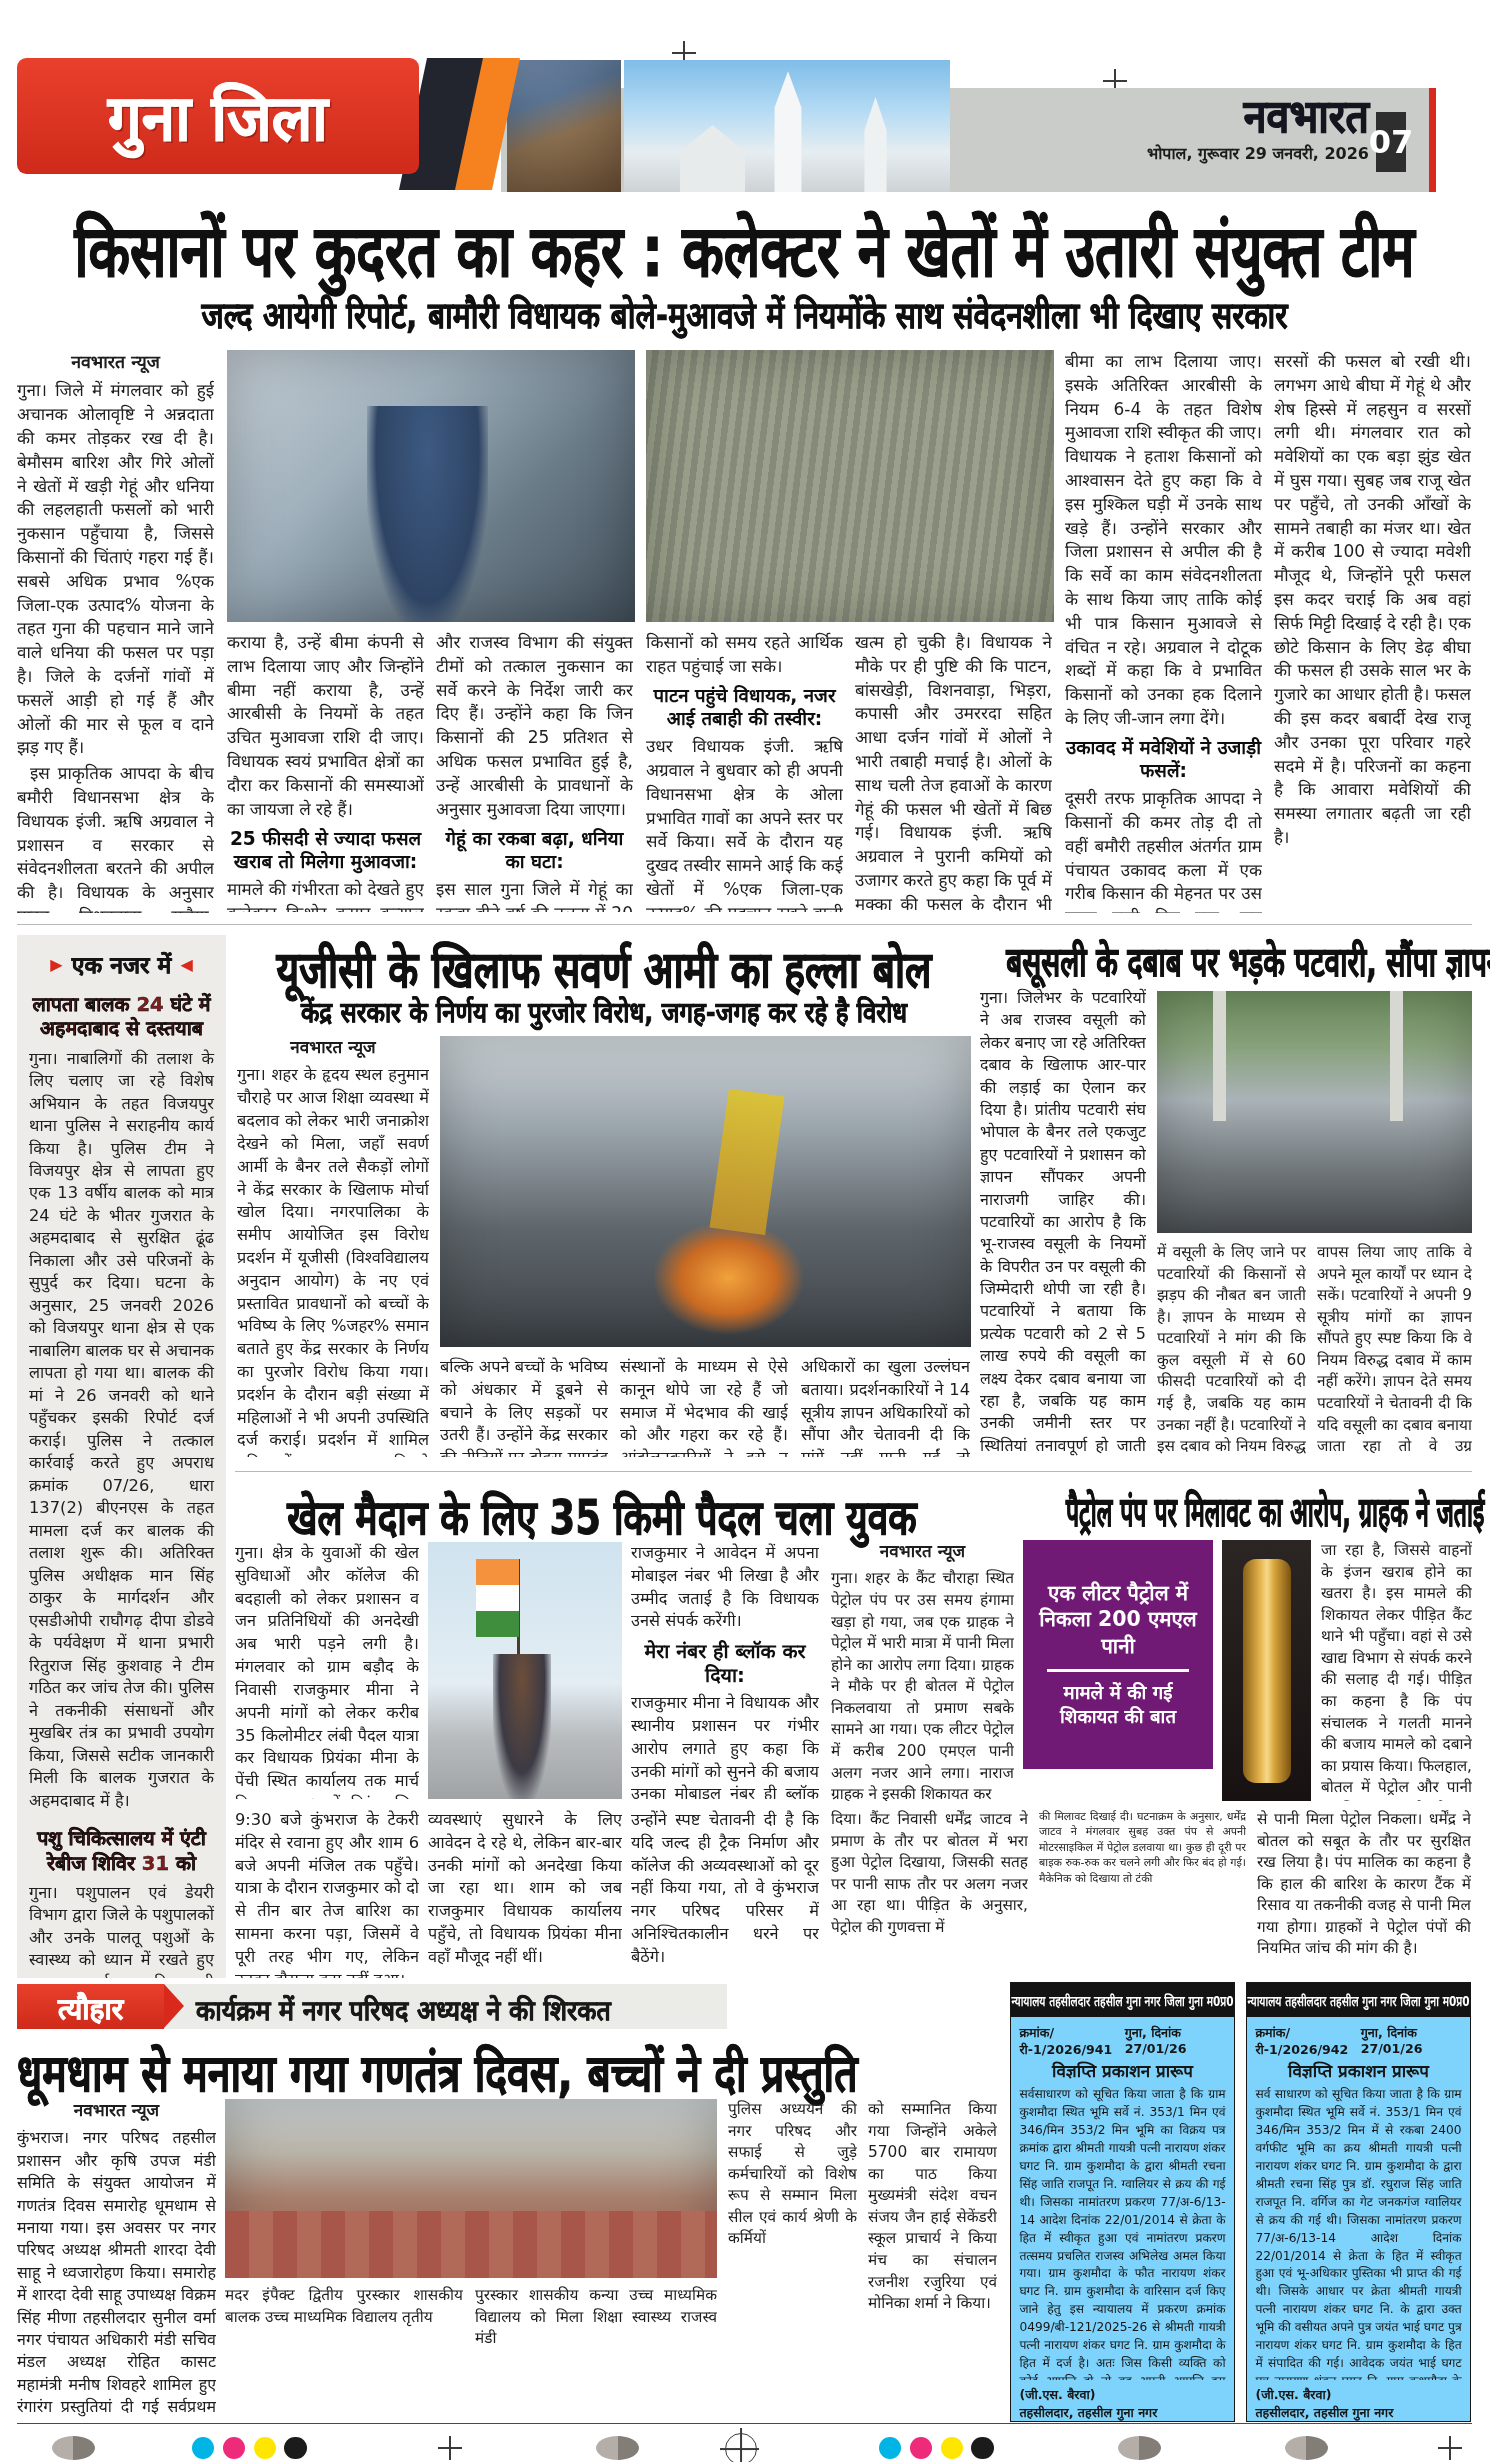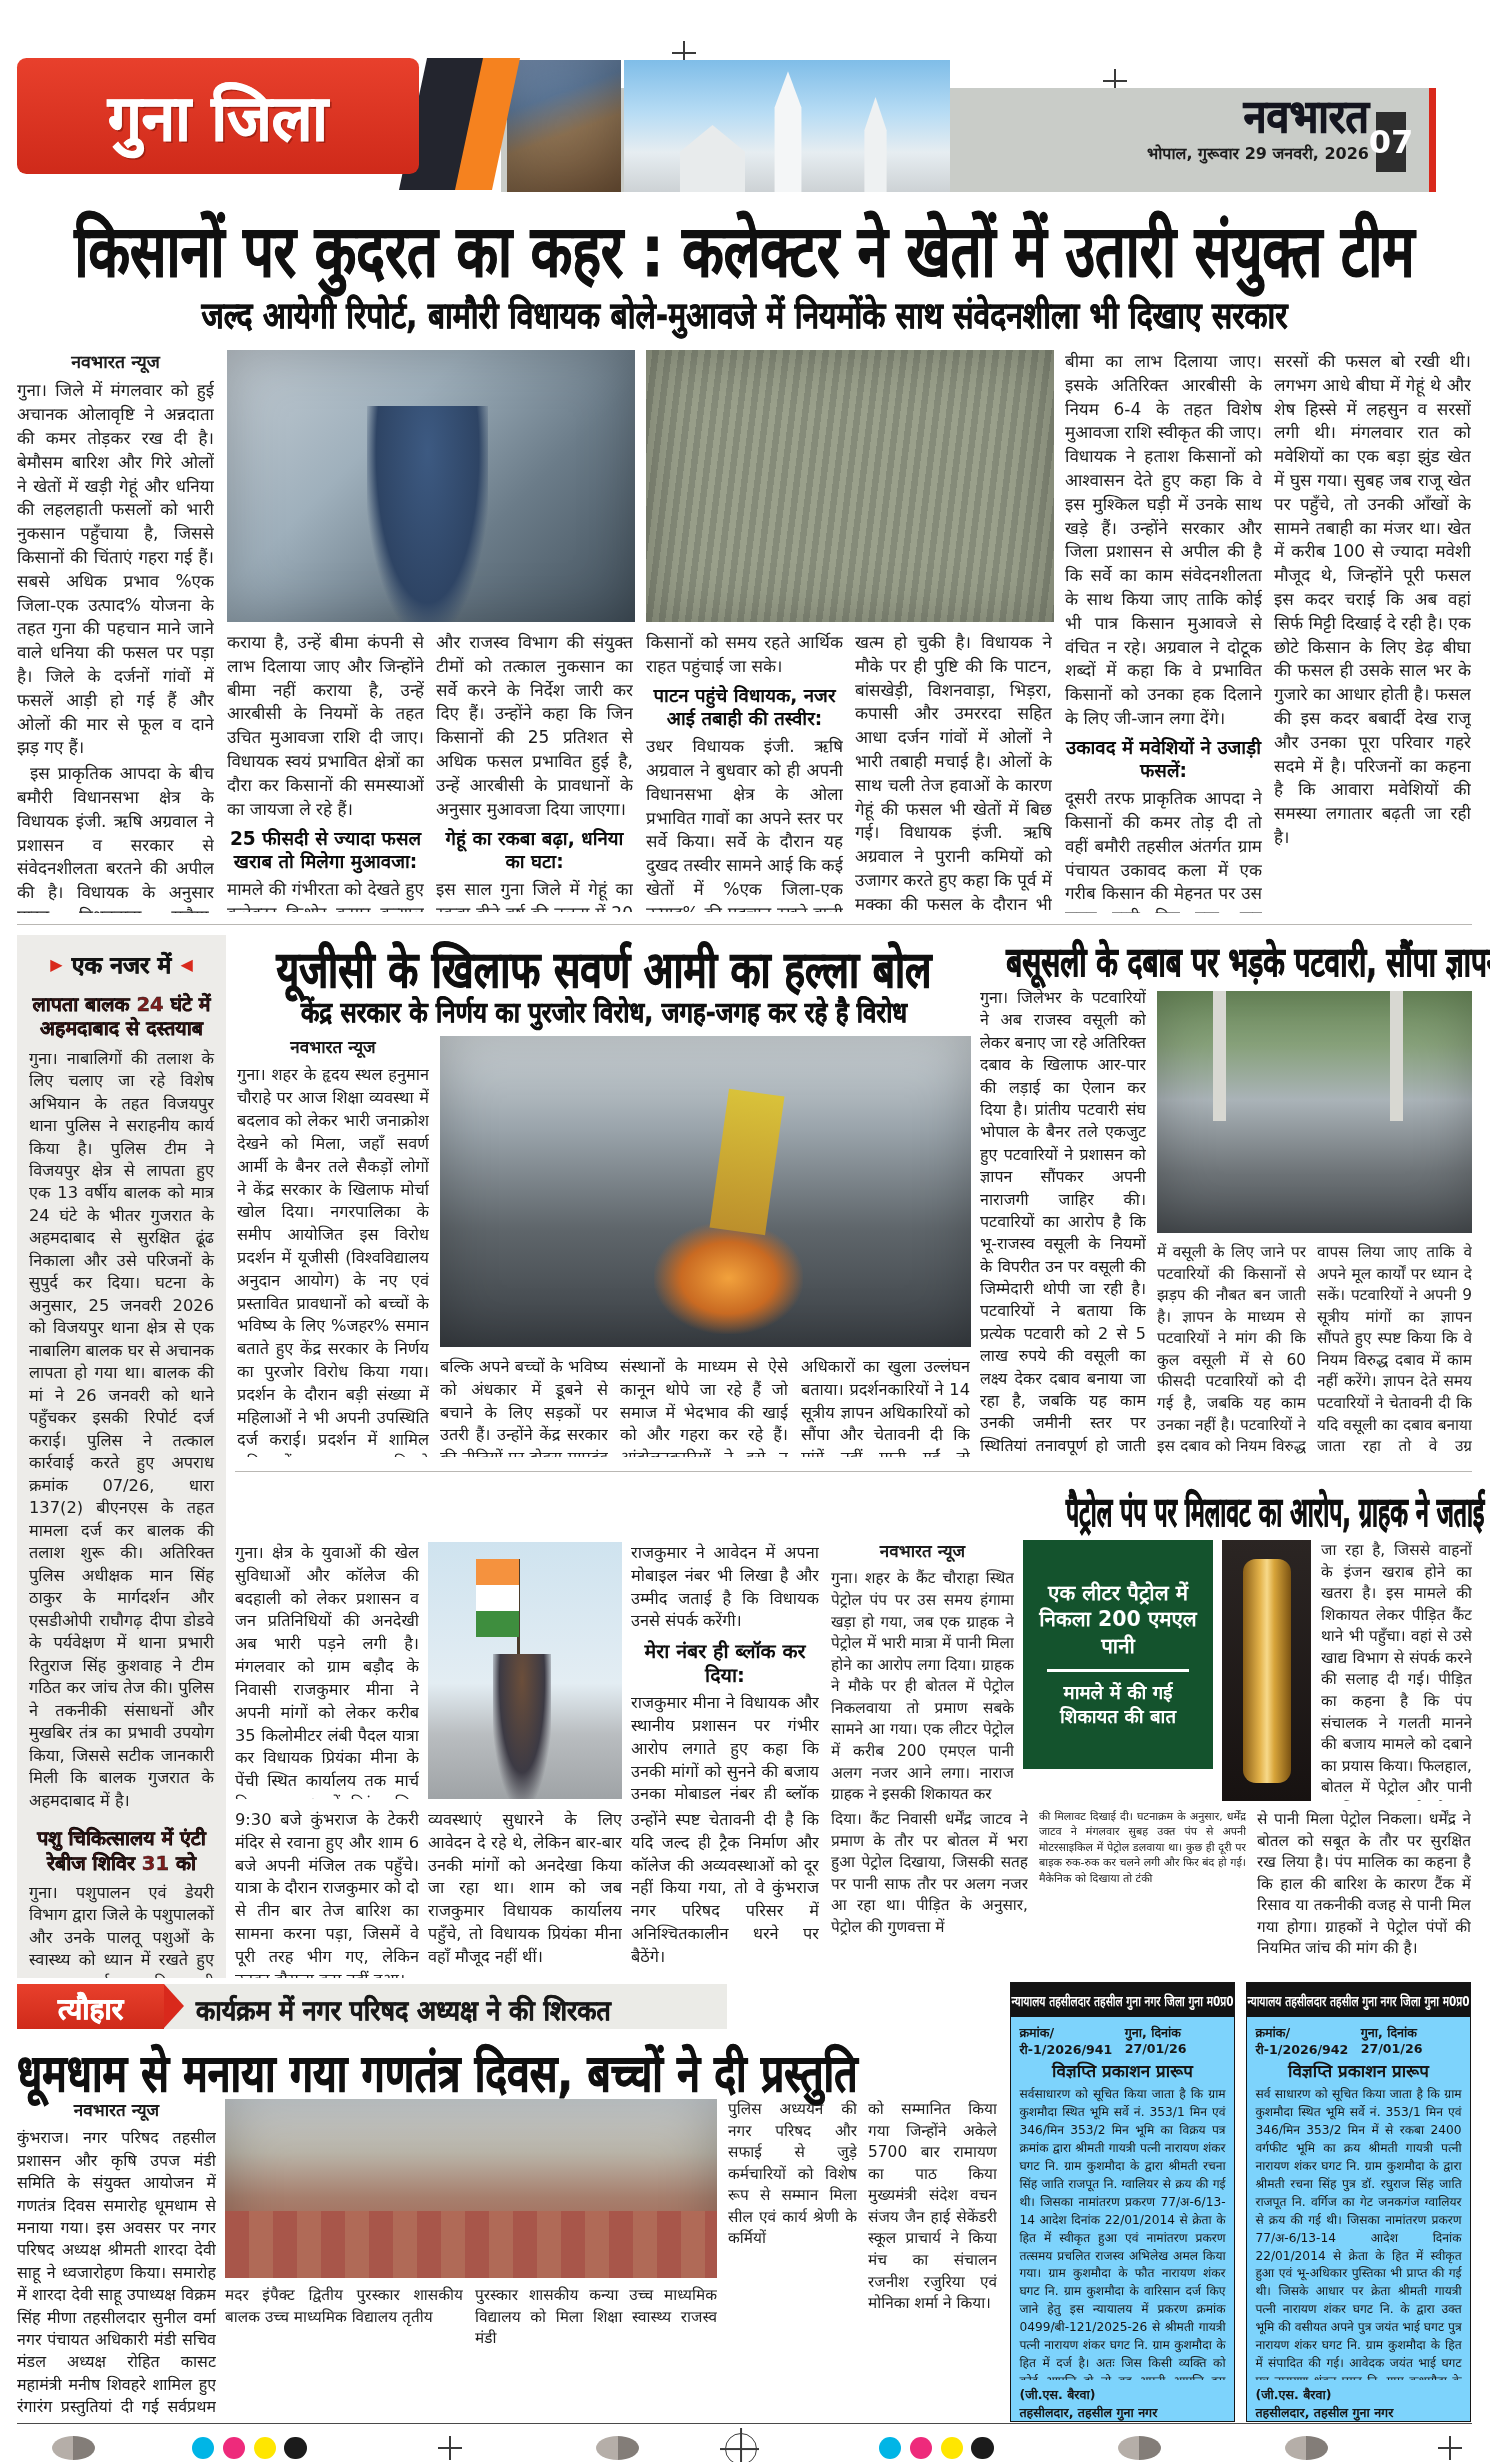--- a/index.html
+++ b/index.html
@@ -30,21 +30,21 @@
   .sb-text{font-size:16.3px;line-height:1.38;text-align:justify;color:#1d1d1d}
   
   .notice{border:1.9px solid #161616;background:#7dd3fc;overflow:hidden}
   .notice-h{background:#131313;color:#fff;height:34px;display:flex;align-items:center;justify-content:center;font-weight:bold;overflow:hidden;white-space:nowrap}
   .notice-b{padding:6.5px 8.4px}
   .nrow{display:flex;justify-content:space-between;font-size:12.6px;font-weight:bold}
   .ntitle{text-align:center;font-weight:bold;font-size:17px;margin:1.9px 0 3.7px}
   .nbody{font-size:12.2px;line-height:1.47;text-align:justify}
   .nsign{font-weight:bold;font-size:12.6px;line-height:1.4;margin-top:6px}
   
-  .bluebox{background:#14532d;color:#fff;padding:15px 11.2px;display:flex;flex-direction:column;align-items:center;justify-content:center;gap:9.3px;text-align:center}
+  .bluebox{background:#701a75;color:#fff;padding:15px 11.2px;display:flex;flex-direction:column;align-items:center;justify-content:center;gap:9.3px;text-align:center}
   .bb1{font-weight:bold;font-size:20.5px;line-height:1.3}
   .bbhr{width:85%;height:2.8px;background:#fff}
   .bb2{font-weight:bold;font-size:18.6px;line-height:1.3}
   
   .redkick{background:linear-gradient(180deg,#e8402c,#cf2a1a);display:flex;align-items:center;justify-content:center;z-index:2}
   .strip{background:#ebebe7;display:flex;align-items:center;padding-left:32px;overflow:hidden;white-space:nowrap}
   .striparrow{width:0;height:0;border-top:22.4px solid transparent;border-bottom:22.4px solid transparent;border-left:20.5px solid #d9291c}
   
   .plus{width:24px;height:24px}
   .plus:before{content:"";position:absolute;left:11.2px;top:0;width:1.9px;height:24px;background:#3a3a3a}
@@ -185,20 +185,23 @@
   </div>
   <div class="abs col" style="left:1157px;top:1242px;width:149px;height:214px;font-size:15.4px">
     <div>में वसूली के लिए जाने पर पटवारियों की किसानों से झड़प की नौबत बन जाती है। ज्ञापन के माध्यम से पटवारियों ने मांग की कि कुल वसूली में से 60 फीसदी पटवारियों को दी गई है, जबकि यह काम उनका नहीं है। पटवारियों ने इस दबाव को नियम विरुद्ध बताते हुए तहसीलदारों द्वारा जारी ऐसे आदेश</div>
   </div>
   <div class="abs col" style="left:1317px;top:1242px;width:155px;height:214px;font-size:15.4px">
     <div>वापस लिया जाए ताकि वे अपने मूल कार्यों पर ध्यान दे सकें। पटवारियों ने अपनी 9 सूत्रीय मांगों का ज्ञापन सौंपते हुए स्पष्ट किया कि वे नियम विरुद्ध दबाव में काम नहीं करेंगे। ज्ञापन देते समय पटवारियों ने चेतावनी दी कि यदि वसूली का दबाव बनाया जाता रहा तो वे उग्र आंदोलन के लिए बाध्य होंगे।</div>
   </div>
 
   <div class="abs hr" style="left:235px;top:1471px;width:1237px;height:0"></div>
 
+  <div class="abs hl" style="left:235px;top:1483px;width:734px;height:50px;font-size:37px">
+    <span class="fitx" style="transform: scale(1, 1.28);">खेल मैदान के लिए 35 किमी पैदल चला युवक</span>
+  </div>
   <div class="abs col" style="left:235px;top:1542px;width:184px;height:257px;font-size:16.3px">
     <div>गुना। क्षेत्र के युवाओं की खेल सुविधाओं और कॉलेज की बदहाली को लेकर प्रशासन व जन प्रतिनिधियों की अनदेखी अब भारी पड़ने लगी है। मंगलवार को ग्राम बड़ौद के निवासी राजकुमार मीना ने अपनी मांगों को लेकर करीब 35 किलोमीटर लंबी पैदल यात्रा कर विधायक प्रियंका मीना के पेंची स्थित कार्यालय तक मार्च निकाला। हाथ में तिरंगा लिए राजकुमार सुबह</div>
   </div>
   <div class="ph" style="left:428px;top:1542px;width:194px;height:257px;background:linear-gradient(180deg,#cfe3ef 0%,#e3edf3 55%,#b9bdc0 75%,#9fa3a6 100%)">
     <div class="abs" style="left:89px;top:17px;width:2.8px;height:186px;background:#4a3b2a"></div>
     <div class="abs" style="left:48px;top:17px;width:43px;height:78px">
       <div style="height:26px;background:#f5923e"></div>
       <div style="height:26px;background:#ffffff"></div>
       <div style="height:26px;background:#3e8e3e"></div>
     </div>

